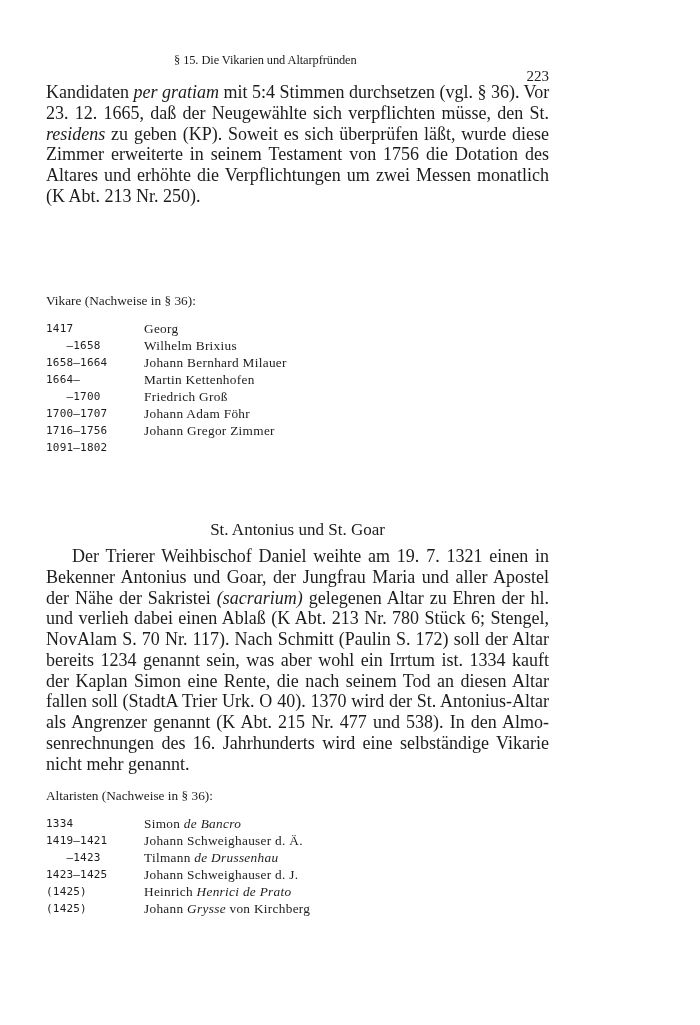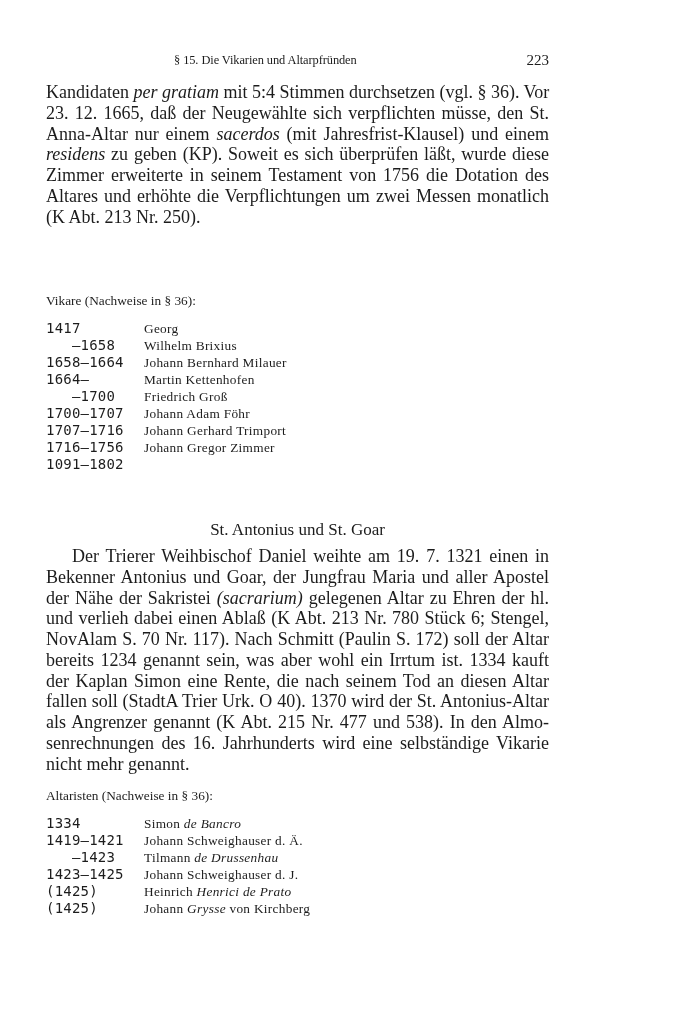--- a/index.html
+++ b/index.html
@@ -1,51 +1,50 @@
 <!DOCTYPE html>
 <html><head>
   <meta charset="utf-8">
   <style>
     html, body { margin: 0; padding: 0; background: #ffffff; }
     body { width: 700px; height: 1025px; position: relative; overflow: hidden; color: #1c1c1c; }
     .page { position: absolute; left: 46px; top: 0; width: 503px; font-family: "Liberation Serif", "DejaVu Serif", serif; }
     .running-head { position: absolute; top: 52px; left: 0; width: 503px; height: 20px; font-size: 13.5px; }
     .running-head .title { position: absolute; left: 128px; top: 0; letter-spacing: -0.1px; transform: scaleX(0.92); transform-origin: left; }
-    .running-head .pageno { position: absolute; right: 0; top: 0; font-size: 15px; }
+    .running-head .pageno { position: absolute; right: 0; top: 16px; font-size: 15px; }
     .para { position: absolute; left: 0; width: 503px; font-size: 18px; line-height: 20.75px; text-align: justify; text-align-last: left; hyphens: none; }
     .para .ln { display: block; text-align: justify; text-align-last: justify; white-space: nowrap; overflow: visible; }
     .para .ln.last { text-align-last: left; }
     .para .ln.indent { padding-left: 26px; }
     .p1 { top: 82px; }
     .list-heading { position: absolute; left: 0; font-size: 13.3px; }
     .lh1 { top: 293px; }
     .lh2 { top: 788px; }
     .list { position: absolute; left: 0; width: 360px; font-size: 13.3px; line-height: 17px; }
     .list1 { top: 320px; }
     .list2 { top: 815px; }
     .row { display: flex; height: 17px; }
-    .row .years { width: 98px; font-family: "DejaVu Sans Mono", "Liberation Mono", monospace; font-size: 14px; letter-spacing: 0.2px; white-space: pre; }
+    .row .years { width: 98px; font-family: "DejaVu Sans Mono", "Liberation Mono", monospace; font-size: 11px; letter-spacing: 0.2px; white-space: pre; }
     .row .name { flex: 1; white-space: nowrap; letter-spacing: 0.3px; }
     .section-title { position: absolute; top: 520px; left: 0; width: 503px; text-align: center; font-size: 17px; }
     .p2 { top: 546px; }
     i { font-style: italic; }
   </style>
 </head>
 <body>
 
 <div class="page">
   <div class="running-head">
     <span class="title">§ 15.  Die Vikarien und Altarpfründen</span>
     <span class="pageno">223</span>
   </div>
 
   <div class="para p1">
       <span class="ln">Kandidaten <i>per gratiam</i> mit 5:4 Stimmen durchsetzen (vgl. § 36). Vor</span>
       <span class="ln">23. 12. 1665, daß der Neugewählte sich verpflichten müsse, den St.</span>
-      <span class="ln">Anna-Altar nur einem <i>sacerdos</i> (mit Jahresfrist-Klausel) und einem</span>
       <span class="ln"><i>residens</i> zu geben (KP). Soweit es sich überprüfen läßt, wurde diese</span>
       <span class="ln">Zimmer erweiterte in seinem Testament von 1756 die Dotation des</span>
       <span class="ln">Altares und erhöhte die Verpflichtungen um zwei Messen monatlich</span>
       <span class="ln last">(K Abt. 213 Nr. 250).</span>
     </div>
 
   <div class="list-heading lh1">Vikare (Nachweise in § 36):</div>
   <div class="list list1">
       <div class="row">
         <span class="years">1417</span>
@@ -63,24 +62,20 @@
         <span class="years">1664—</span>
         <span class="name">Martin Kettenhofen</span>
       </div>
       <div class="row">
         <span class="years">   —1700</span>
         <span class="name">Friedrich Groß</span>
       </div>
       <div class="row">
         <span class="years">1700—1707</span>
         <span class="name">Johann Adam Föhr</span>
-      </div>
-      <div class="row">
-        <span class="years">1707—1716</span>
-        <span class="name">Johann Gerhard Trimport</span>
       </div>
       <div class="row">
         <span class="years">1716—1756</span>
         <span class="name">Johann Gregor Zimmer</span>
       </div>
       <div class="row">
         <span class="years">1091—1802</span>
       </div>
     </div>
 

